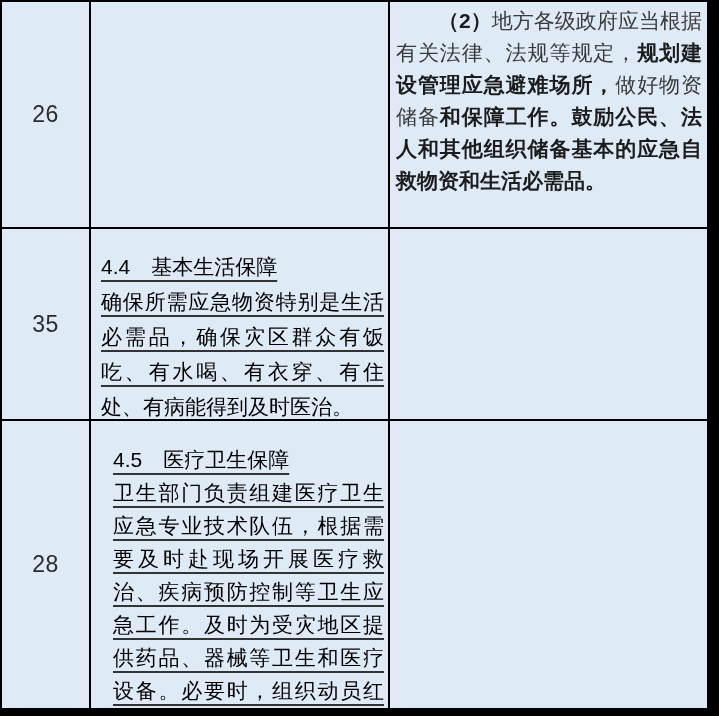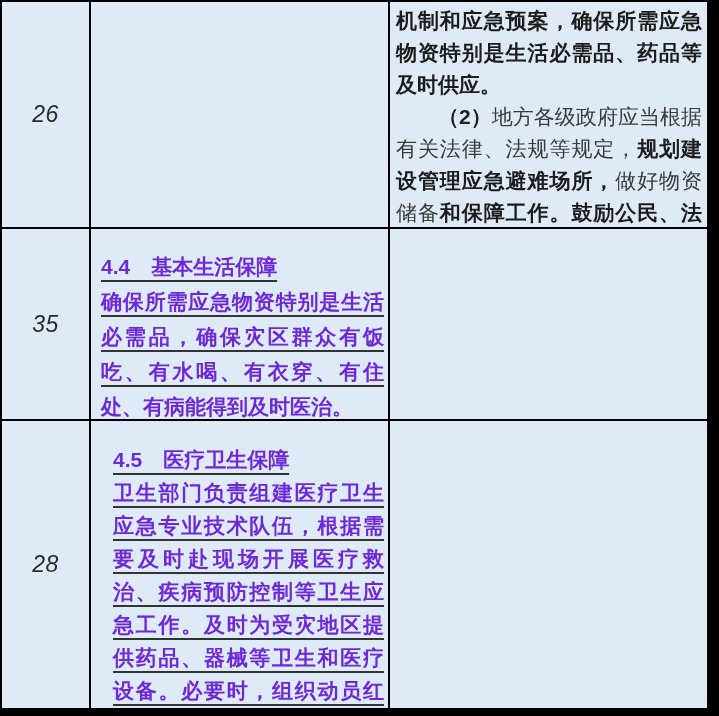--- a/index.html
+++ b/index.html
@@ -22,40 +22,39 @@
     grid-template-rows: 227px 192px 1fr;
   }
   .cell {
     background: #dfeaf7;
     border-right: 2px solid #000000;
     border-bottom: 2px solid #000000;
     overflow: hidden;
   }
   .num-cell {
     display: flex; align-items: center; justify-content: center;
-    font-size: 23px; color: #2b2b2b; letter-spacing: 0.5px; font-style: italic;
+    font-size: 23px; color: #2b2b2b; letter-spacing: 0.5px;
   }
 
   
   .right-text {
     padding: 3px 5px 0 6px;
     font-size: 21px; line-height: 32px;
     text-align: justify;
     color: #3a3a3a;
   }
   .right-text p { text-align: justify; }
   .right-text .indent { text-indent: 2em; }
   .b { font-weight: 700; color: #1c1c1c; }
   .r { font-weight: 400; color: #3a3a3a; }
 
   
   .mid-text {
-    font-size: 21px; color: #6d28d9;
+    font-size: 21px; color: #000000;
     text-align: justify;
-    font-weight: bold;
   }
   .mid-text .u {
     text-decoration: underline;
     text-decoration-thickness: 1.5px;
     text-underline-offset: 6px;
     text-decoration-color: #333333;
   }
   .mid-27 { padding: 20px 4px 0 10px; line-height: 35px; }
   .mid-28 { padding: 22px 4px 0 22px; line-height: 33px; }
 </style>
@@ -63,21 +62,20 @@
 <body>
 
 <div class="page">
   <div class="doc-table">
 
     <div class="cell num-cell">
       <span>26</span>
     </div>
     <div class="cell"></div>
     <div class="cell right-text">
-      <p><span class="b">机制和应急预案，确保所需应急物资特别是生活必需品、药品等及时供应。</span></p>
       <p class="indent"><span class="b">（2）</span><span class="r">地方各级政府应当根据有关法律、法规等规定，</span><span class="b">规划建设管理应急避难场所，</span><span class="r">做好物资储备</span><span class="b">和保障工作。鼓励公民、法人和其他组织储备基本的应急自救物资和生活必需品。</span></p>
     </div>
 
     <div class="cell num-cell">
       <span>35</span>
     </div>
     <div class="cell mid-text mid-27">
       <div><span class="u">4.4　基本生活保障</span></div>
       <div><span class="u">确保所需应急物资特别是生活必需品，确保灾区群众有饭吃、有水喝、有衣穿、有住处、有病能得到及时医治。</span></div>
     </div>

